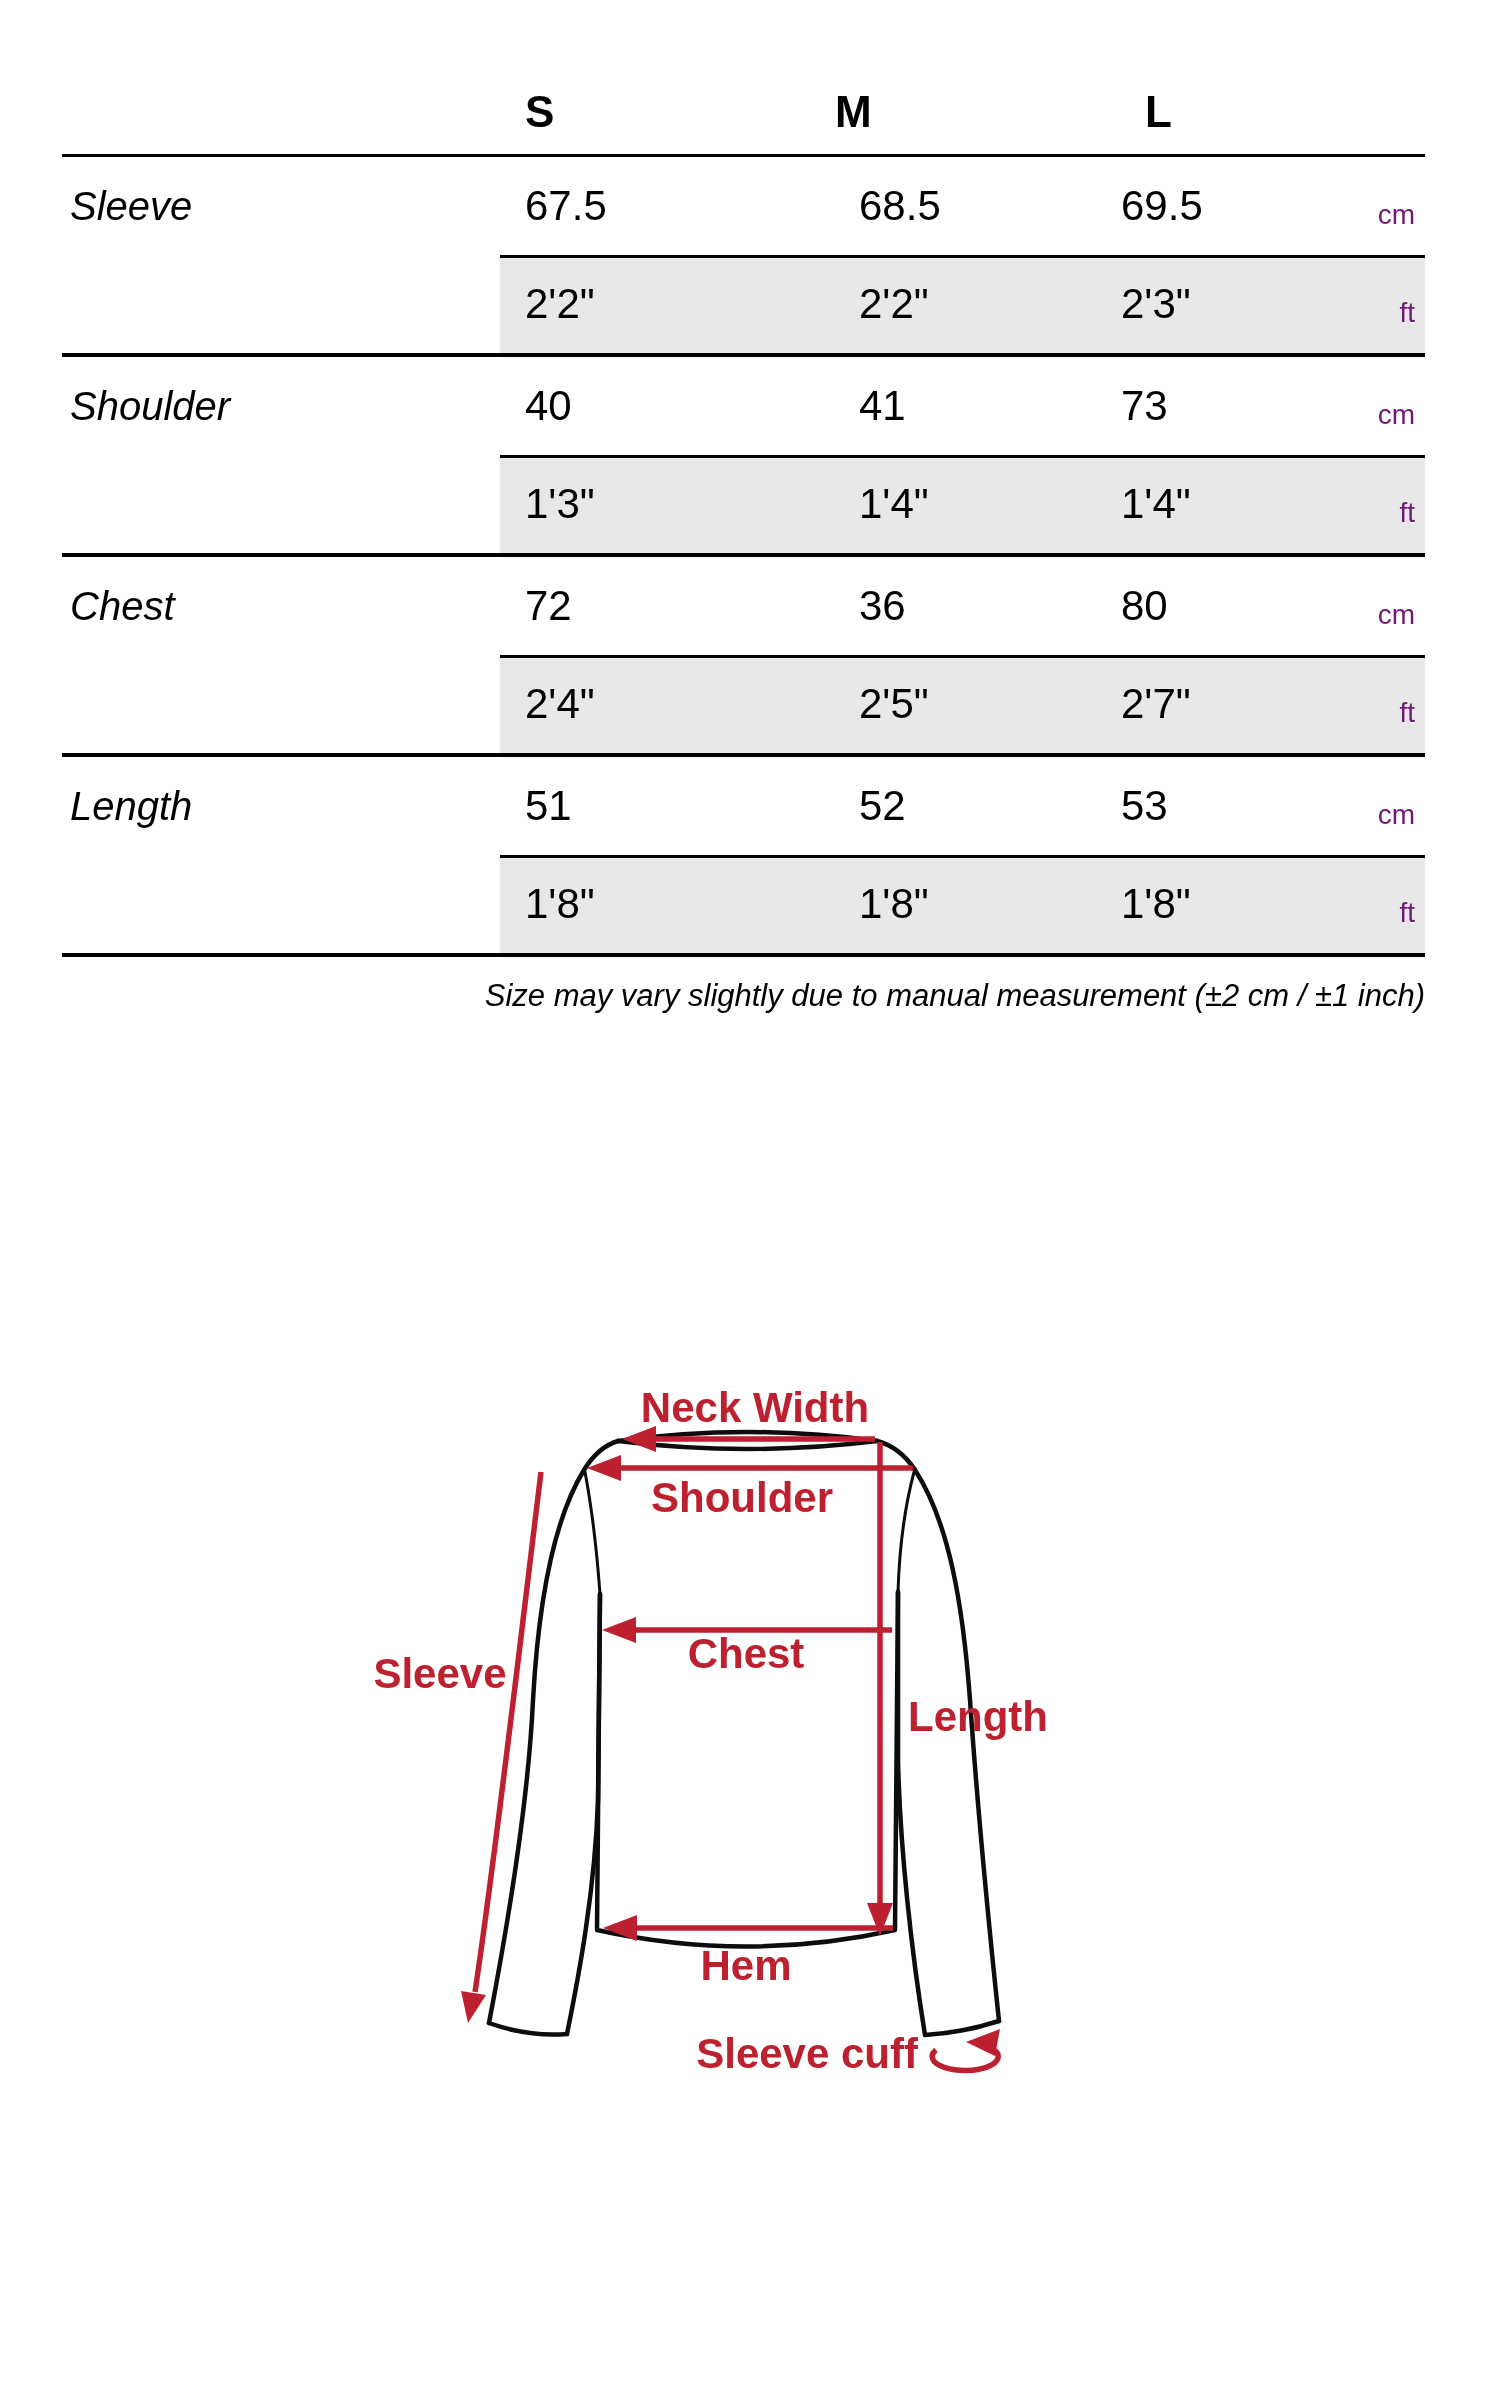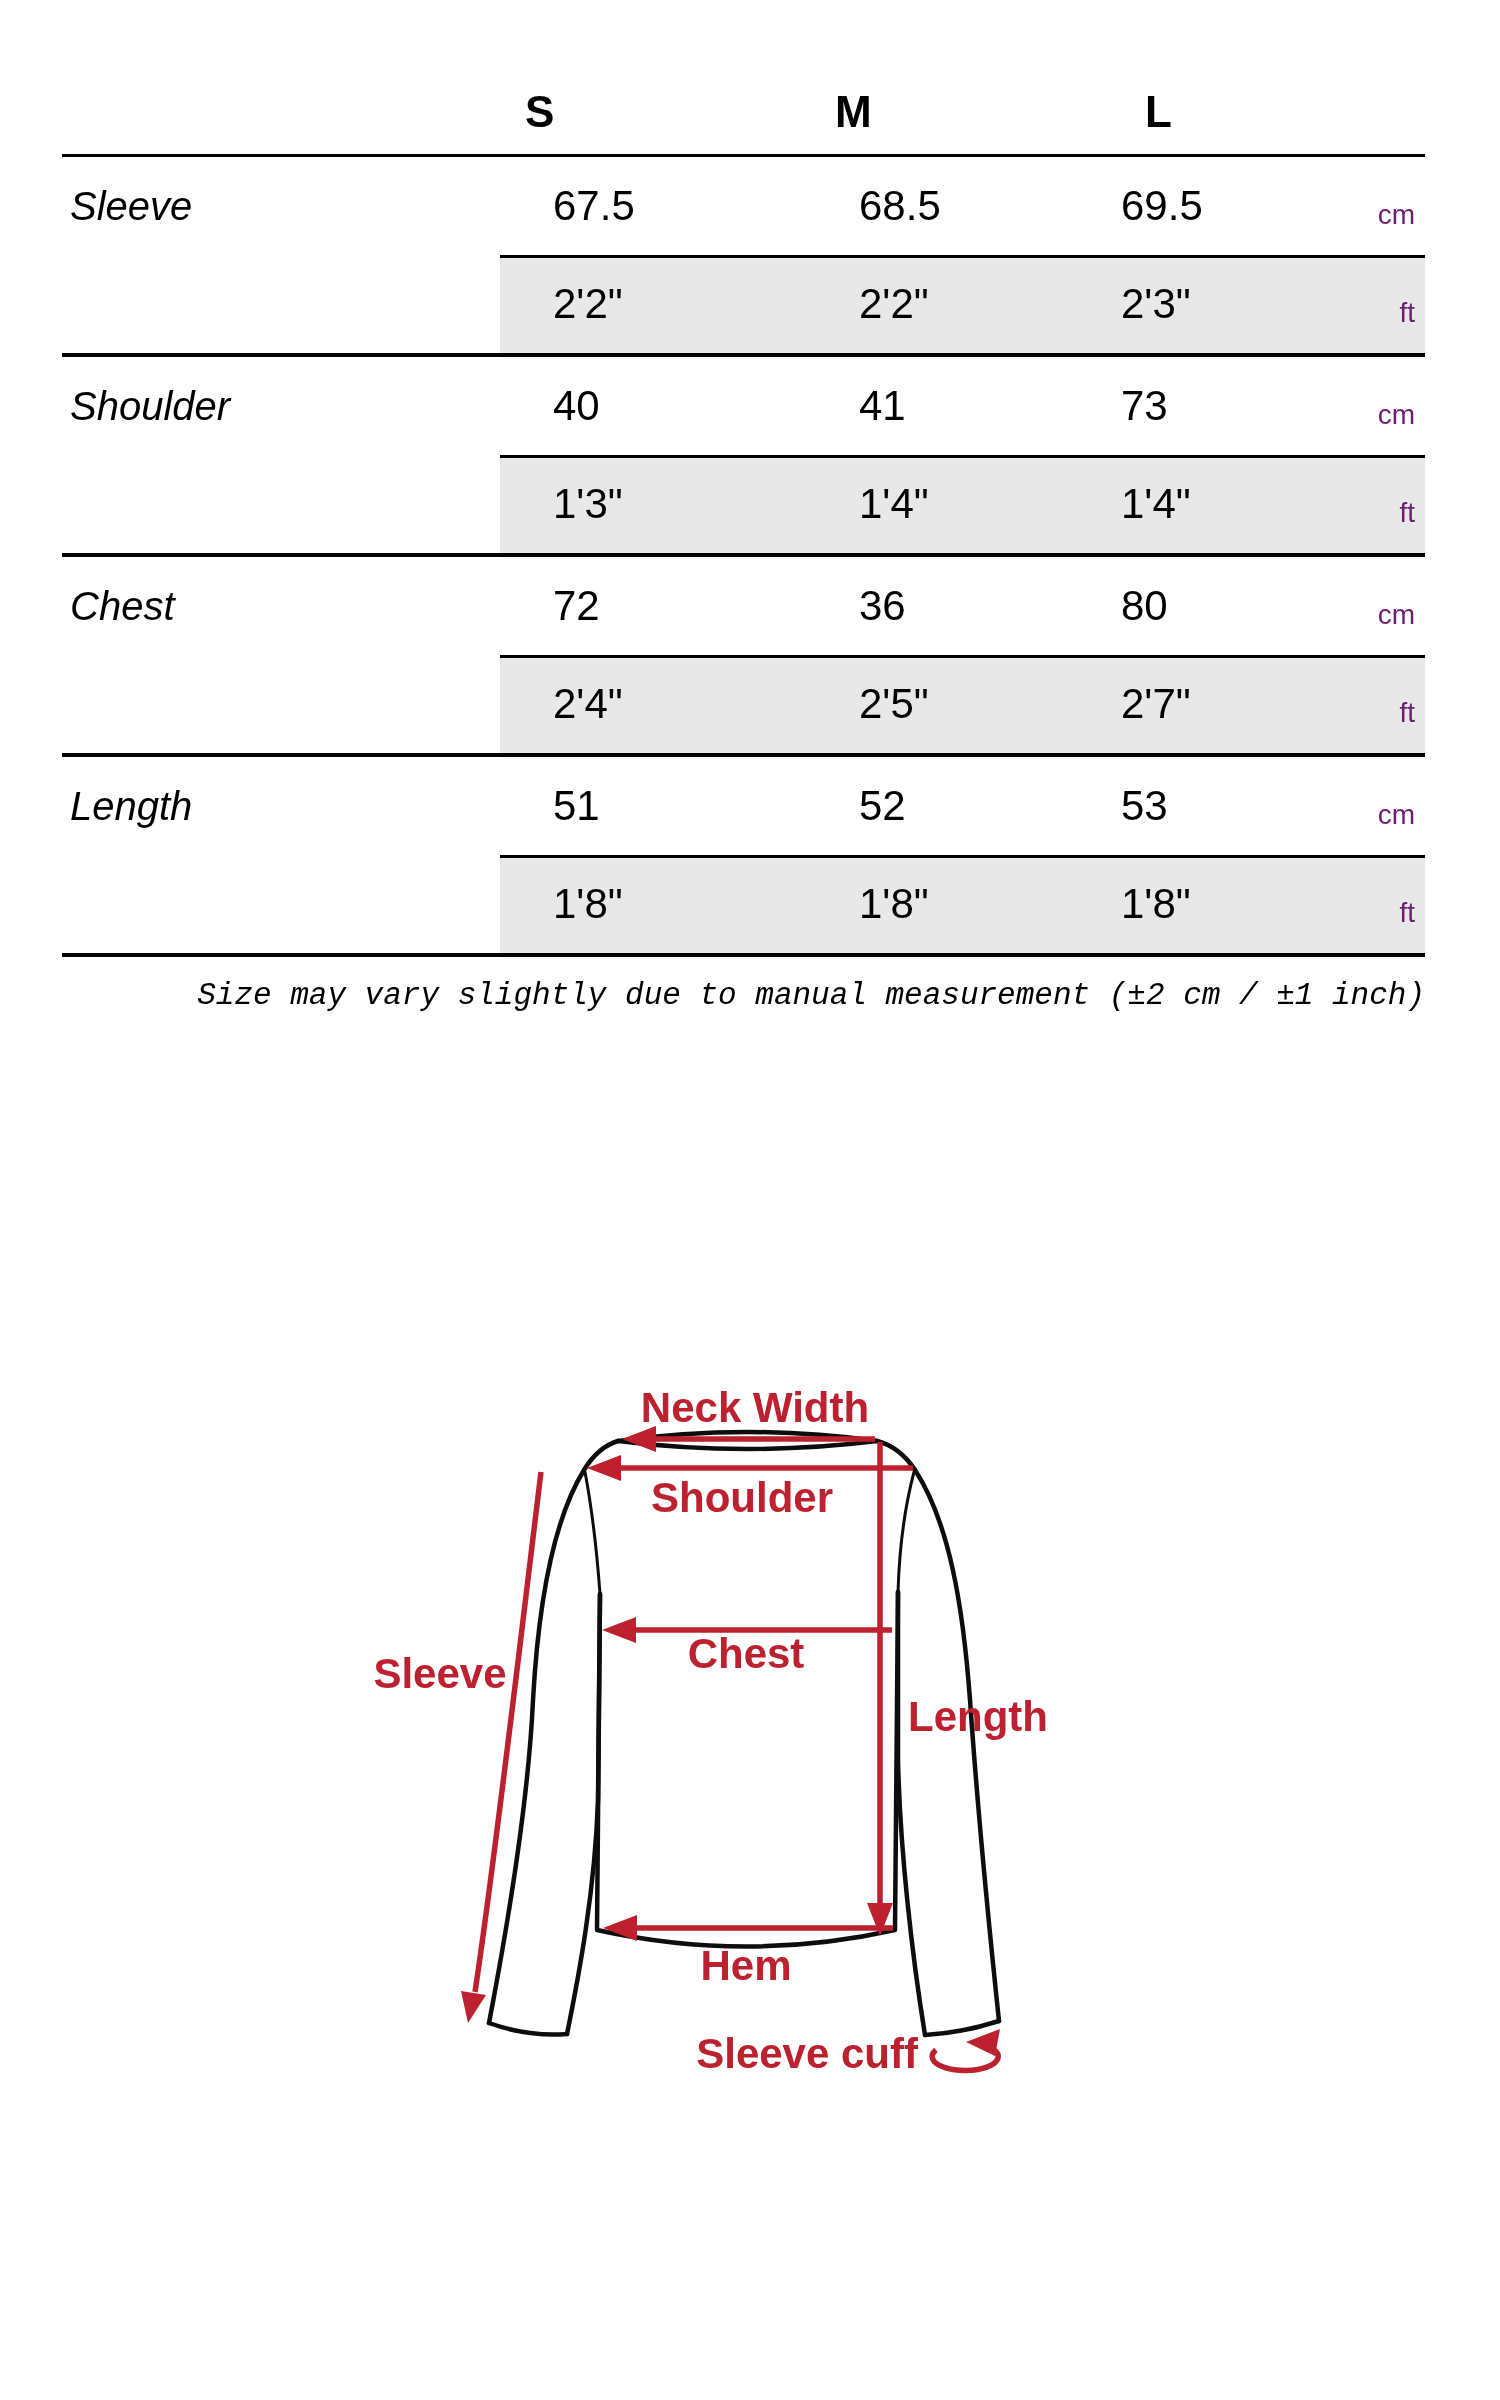--- a/index.html
+++ b/index.html
@@ -8,23 +8,23 @@
   
   .size-table{position:absolute;left:62px;top:0;width:1363px;}
   .tbl-header{position:relative;height:157px;border-bottom:3px solid #000;box-sizing:border-box;}
   .tbl-header .col-h{position:absolute;bottom:20px;font-weight:bold;font-size:44px;line-height:1;}
   .section{position:relative;height:200px;border-bottom:4px solid #000;box-sizing:border-box;}
   .subrow{position:relative;height:98px;}
   .subrow.ft{height:98px;}
   .gray-band{position:absolute;left:438px;right:0;top:0;bottom:0;background:#E8E8E8;border-top:3px solid #000;box-sizing:border-box;}
   .row-label{position:absolute;left:8px;top:50%;transform:translateY(-50%);font-style:italic;font-size:40px;}
   .val{position:absolute;top:50%;transform:translateY(-50%);font-size:42px;z-index:2;}
-  .val.c1{left:463px;margin-left:28px;} .val.c2{left:773px;margin-left:24px;} .val.c3{left:1059px;}
+  .val.c1{left:463px;} .val.c2{left:773px;margin-left:24px;} .val.c3{left:1059px;}
   .unit{position:absolute;right:10px;top:calc(50% + 9px);transform:translateY(-50%);font-size:28px;color:#701a75;z-index:2;}
-  .note{position:absolute;left:62px;top:978px;width:1363px;text-align:right;font-style:italic;font-size:31px;font-family:Liberation Mono, monospace;}
+  .note{position:absolute;left:62px;top:978px;width:1363px;text-align:right;font-style:italic;font-size:31px;}
 
   
   .diagram{position:absolute;left:350px;top:1380px;}
   .outline{stroke:#0d0d0d;fill:none;stroke-width:4.5;stroke-linecap:round;stroke-linejoin:round;}
   .seam{stroke:#0d0d0d;fill:none;stroke-width:3;stroke-linecap:round;}
   .redline{fill:none;stroke-width:5.5;stroke-linecap:butt;}
   .redlabel{font-weight:bold;font-size:42px;font-family:"Liberation Sans",sans-serif;}
 </style>
 </head>
 <body>

